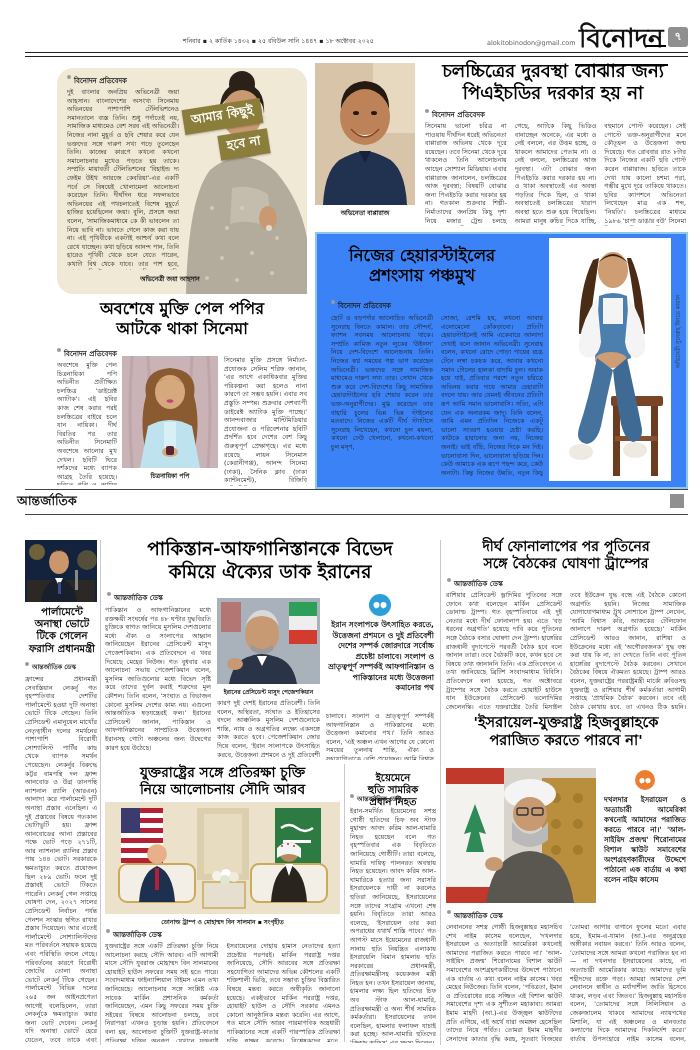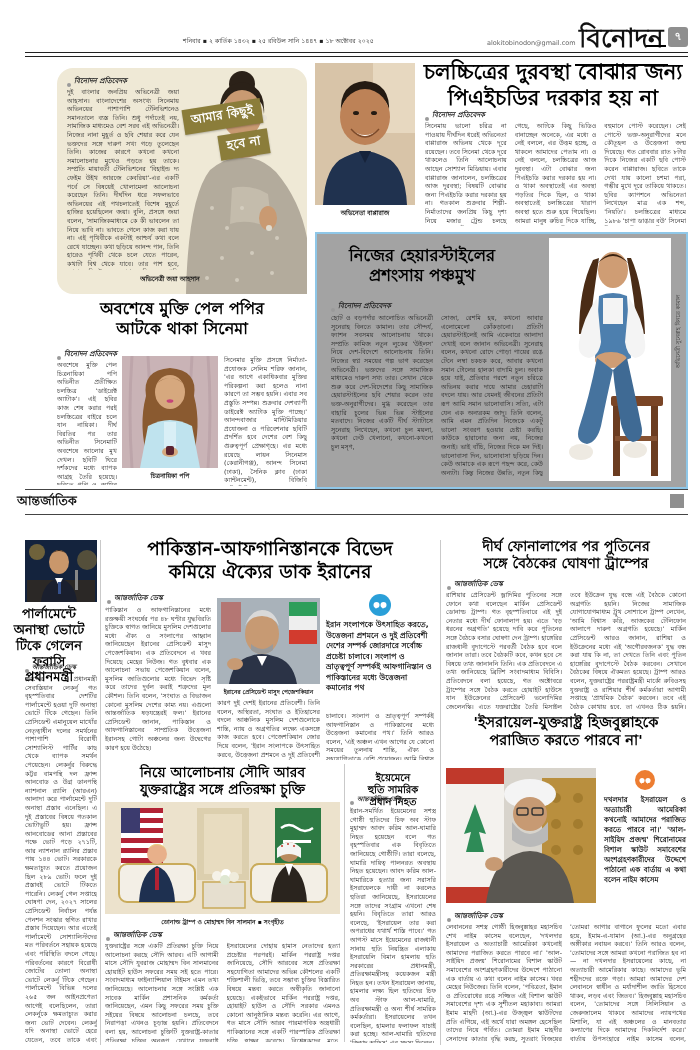--- a/index.html
+++ b/index.html
@@ -1,32 +1,32 @@
 <!DOCTYPE html>
 <html><head>
 <meta charset="utf-8">
 <style>
   html,body{margin:0;padding:0;background:#e9e9e9;}
   .page{position:relative;width:700px;height:1050px;background:#ffffff;margin:0 auto;
         font-family:"DejaVu Sans","Liberation Sans",sans-serif;color:#111;overflow:hidden;}
   .abs{position:absolute;}
   .hl{font-weight:bold;color:#000;line-height:1.22;text-align:center;}
   .hl span{display:block;}
-  .byline{font-size:7px;font-weight:bold;color:#222;display:flex;align-items:flex-end;gap:3px;font-style:italic;}
+  .byline{font-size:7px;font-weight:bold;color:#222;display:flex;align-items:flex-start;gap:3px;}
   .byline-dot{width:4px;height:4px;background:#9a9a9a;border-radius:50%;display:inline-block;flex:0 0 auto;}
   .just{font-size:6.3px;line-height:8.6px;text-align:justify;color:#222;overflow:hidden;word-break:break-word;}
   .cap{font-size:6.2px;font-weight:bold;text-align:center;color:#111;}
   .cols{display:flex;gap:8px;}
   .cols>div{flex:1;}
   .vrule{width:1px;background:#c9c9c9;}
   .hrule{height:1px;background:#444;}
   .hr-double{height:3px;border-top:1px solid #222;border-bottom:1px solid #222;}
   .quote-ic{width:22px;height:22px;border-radius:50%;display:flex;align-items:center;justify-content:center;margin:0 auto;}
   .quote-ic svg{display:block;}
-  .qtext{font-size:7.6px;line-height:10.5px;font-weight:bold;text-align:left;color:#111;}
+  .qtext{font-size:7.6px;line-height:10.5px;font-weight:bold;text-align:right;color:#111;}
   .vert-cap{writing-mode:vertical-rl;transform:rotate(180deg);font-size:5.6px;color:#333;}
   .badge{background:#8b7d3a;color:#fff;font-weight:bold;font-size:12.5px;padding:2px 8px 3px;transform:rotate(-9deg);white-space:nowrap;box-shadow:0 1px 2px rgba(0,0,0,.25);}
 </style>
 </head>
 <body>
 
 <div class="page">
 
   <div class="abs" style="left:183px;top:36px;width:256px;font-size:6.2px;color:#222;">শনিবার ▪ ২ কার্তিক ১৪৩২ ▪ ২৫ রবিউল সানি ১৪৪৭ ▪ ১৮ অক্টোবর ২০২৫</div>
   <div class="abs" style="left:487px;top:39px;font-size:6.5px;color:#666;">alokitobinodon@gmail.com</div>
@@ -118,35 +118,35 @@
     <path d="M36,66 Q50,80 64,66 Q58,72 50,72 Q42,72 36,66 Z" fill="#fff"></path>
     <path d="M36,66 Q50,82 64,66" fill="none" stroke="#7c4a2a" stroke-width="1.4"></path>
     <g fill="#241a12">
         <ellipse cx="41" cy="50" rx="3" ry="2"></ellipse>
         <ellipse cx="59" cy="50" rx="3" ry="2"></ellipse>
       </g>
     <path d="M8,142 Q10,102 30,94 Q42,88 50,88 Q58,88 70,94 Q90,102 92,142 Z" fill="#20324f"></path>
     <path d="M44,88 L50,100 L56,88 Z" fill="#16233a"></path>
   </svg>
   <div class="cap abs" style="left:315px;top:208px;width:100px;">অভিনেতা বাপ্পারাজ</div>
-  <div class="abs hl" style="left:420px;top:60px;width:266px;font-size:21px;">
+  <div class="abs hl" style="left:420px;top:60px;width:266px;font-size:18px;">
     <span>চলচ্চিত্রের দুরবস্থা বোঝার জন্য</span>
     <span>পিএইচডির দরকার হয় না</span>
   </div>
   <div class="byline abs" style="left:425px;top:109px;">
     <span class="byline-dot"></span>
     <span>বিনোদন প্রতিবেদক</span>
   </div>
   <div class="cols abs" style="left:425px;top:122px;width:261px;height:104px;">
     <div class="just" style="height:104px;">সিনেমায় ভালো চরিত্র না পাওয়ায় দীর্ঘদিন ধরেই অভিনেতা বাপ্পারাজ অভিনয় থেকে দূরে রয়েছেন। তবে সিনেমা থেকে দূরে থাকলেও তিনি আলোচনায় আছেন সোশ্যাল মিডিয়ায়। এবার বাপ্পারাজ জানালেন, চলচ্চিত্রের আজ দুরবস্থা; বিষয়টি বোঝার জন্য পিএইচডি করার দরকার হয় না। গতকাল শুক্রবার শিল্পী-নির্মাতাদের জনপ্রিয় কিছু দৃশ্য নিয়ে মজার ট্রেন্ড চলছে ফেসবুকে পোস্ট করে বাপ্পারাজ। তার সঙ্গে তিনি স্ট্যাটাসে লিখেছেন, 'আজকাল একটা ট্রেন্ড হয়ে</div>
     <div class="just" style="height:104px;">গেছে, আটকে কিছু ভিডিও বানাচ্ছেন অনেকে, এর মধ্যে ও নেই বললে, এর উত্তম হচ্ছে, ও থাকলে আমাদের পেতাম না। ও নেই বললে, চলচ্চিত্রের আজ দুরবস্থা। এটা বোঝার জন্য পিএইচডি করার দরকার হয় না। ও থাকা অবস্থাতেই এর অবস্থা পড়তির দিকে ছিল, ও থাকা অবস্থাতেই চলচ্চিত্রের খারাপ অবস্থা হতে শুরু হয়ে গিয়েছিল। আমরা মানুষ রুচির দিকে যাচ্ছি, তার প্রশংসাও করি না, দখল নিয়েও কৃতিত্ব হই। চলে গেলেই শুধু ভালোবাসা, অভিনেতা!'</div>
     <div class="just" style="height:104px;">বহুমানে পোস্ট করেছেন। সেই পোস্টে ভক্ত-অনুরাগীদের মনে কৌতূহল ও উত্তেজনা জন্ম দিয়েছে। গত রোববার রাত ৮টার দিকে নিজের একটি ছবি পোস্ট করেন বাপ্পারাজ। ছবিতে তাকে দেখা যায় কালো চশমা পরা, গম্ভীর মুখে দূরে তাকিয়ে থাকতে। ছবির ক্যাপশনে অভিনেতা লিখেছেন মাত্র এক শব্দ, 'নিয়তি'। চলচ্চিত্রের মাধ্যমে ১৯৮৬ 'চাপা ডাঙার বউ' সিনেমা দিয়ে চলচ্চিত্রে অভিষেক হয় নায়করাজ রাজ্জাক পুত্র বাপ্পারাজের। প্রথম সিনেমায় অভিনয় করেই তিনি প্রশংসা পেয়েছিলেন। একশ'র বেশি সিনেমা রয়েছে এই অভিনেতার ঝুলিতে।</div>
   </div>
 
-  <div class="abs" style="left:315px;top:232px;width:369px;height:253px;border:2px solid #8fc7e8;background:#a3a3a3;">
+  <div class="abs" style="left:315px;top:232px;width:369px;height:253px;border:2px solid #8fc7e8;background:#3b82f6;">
     <div class="abs hl" style="left:10px;top:12px;width:190px;font-size:16.5px;">
       <span>নিজের হেয়ারস্টাইলের</span>
       <span>প্রশংসায় পঞ্চমুখ</span>
     </div>
     <div class="byline abs" style="left:14px;top:66px;">
       <span class="byline-dot"></span>
       <span>বিনোদন প্রতিবেদক</span>
     </div>
     <div class="cols abs" style="left:14px;top:80px;width:212px;height:162px;">
       <div class="just" style="height:162px;">ছোট ও বড়পর্দার আলোচিত অভিনেত্রী সুনেরাহ বিনতে কামাল। তার সৌন্দর্য, ফ্যাশন সবসময় আলোচনায় থাকে। সম্প্রতি কামিজ নতুন লুকের 'উইলস' নিয়ে দেশ-বিদেশে আলোচনায় তিনি। নিজের স্বপ্ন সময়ের গল্প ভাগ করেছেন অভিনেত্রী। ভক্তদের সঙ্গে সামাজিক মাধ্যমেও দারুণ সখ্য তার। সেখান থেকে শুরু করে দেশ-বিদেশের কিছু সামাজিক হেয়ারস্টাইলের ছবি শেয়ার করেন তার ভক্ত-অনুরাগীদের। মুগ্ধ করেছেন তার বাহারি চুলের ভিন্ন ভিন্ন স্টাইলের মতবাদে। নিজের একটি দীর্ঘ স্ট্যাটাসে সুনেরাহ লিখেছেন, কখনো চুল ময়লা, কখনো ঢেউ খেলানো, কখনো-কখনো চুল মসৃণ,</div>
@@ -185,21 +185,21 @@
     <circle cx="12" cy="12" r="8" fill="#caa23a" opacity="0.5"></circle>
     <circle cx="62" cy="20" r="10" fill="#caa23a" opacity="0.35"></circle>
     <rect x="2" y="40" width="68" height="22" fill="#3a2c18" opacity="0.6"></rect>
     <ellipse cx="34" cy="22" rx="10" ry="12" fill="#c9976b"></ellipse>
     <path d="M24,16 Q34,6 44,16 Q38,10 34,10 Q30,10 24,16 Z" fill="#2a1c12"></path>
     <path d="M16,62 Q18,42 34,38 Q50,42 52,62 Z" fill="#1a1f2e"></path>
     <path d="M30,38 L34,46 L38,38 Z" fill="#fff"></path>
     <rect x="33" y="42" width="3" height="12" fill="#35508a"></rect>
     <rect x="50" y="30" width="3" height="20" fill="#888"></rect>
   </svg>
-  <div class="abs hl" style="left:13px;top:606px;width:72px;font-size:13px;">
+  <div class="abs hl" style="left:26px;top:606px;width:72px;font-size:10px;">
     <span>পার্লামেন্টে</span>
     <span>অনাস্থা ভোটে</span>
     <span>টিকে গেলেন</span>
     <span>ফরাসি প্রধানমন্ত্রী</span>
   </div>
   <div class="byline abs" style="left:25px;top:662px;font-size:6.3px;">
     <span class="byline-dot"></span>
     <span>আন্তর্জাতিক ডেস্ক</span>
   </div>
   <div class="just abs" style="left:25px;top:675px;width:72px;height:368px;">ফ্রান্সের প্রধানমন্ত্রী সেবাস্তিয়ান লেকর্নু গত বৃহস্পতিবার দেশটির পার্লামেন্টে হওয়া দুটি অনাস্থা ভোটে টিকে গেছেন। তিনি প্রেসিডেন্ট এমানুয়েল মাখোঁর নেতৃত্বাধীন দলের সমর্থনের পাশাপাশি বিরোধী সোশ্যালিস্ট পার্টির কাছ থেকে ব্যাপক সমর্থন পেয়েছেন। লেকর্নুর বিরুদ্ধে কট্টর বামপন্থি দল ফ্রান্স আনবোড ও উগ্র ডানপন্থি ন্যাশনাল র‌্যালি (আরএন) আলাদা করে পার্লামেন্টে দুটি অনাস্থা প্রস্তাব এনেছিল। এ দুই প্রস্তাবের বিষয়ে গতকাল ভোটাভুটি হয়। ফ্রান্স আনবোডের আনা প্রস্তাবের পক্ষে ভোট পড়ে ২৭১টি, আর ন্যাশনাল র‌্যালির প্রস্তাব পায় ১৪৪ ভোট। সরকারকে ক্ষমতাচ্যুত করতে প্রয়োজন ছিল ২৮৯ ভোট। ফলে দুই প্রস্তাবই ভোটে টিকতে পারেনি। লেকর্নু গেল সপ্তাহে ঘোষণা দেন, ২০২৭ সালের প্রেসিডেন্ট নির্বাচন পর্যন্ত পেনশন সংস্কার স্থগিত রাখার প্রস্তাব দিয়েছেন। আর এতেই পার্লামেন্টে সোশ্যালিস্টদের মত পরিবর্তনে সহায়ক হয়েছে এবং পরিস্থিতি বদলে গেছে। পরিবর্তনের কারণে বিরোধী জোটের তোলা অনাস্থা ভোটে লেকর্নু টিকে গেছেন। পার্লামেন্টে বিভিন্ন দলের ২৬৫ জন আইনপ্রণেতা আগেই বলেছিলেন, তারা লেকর্নুকে ক্ষমতাচ্যুত করার জন্য ভোট দেবেন। লেকর্নু যদি অনাস্থা ভোটে হেরে যেতেন, তবে তাকে এবং তার মন্ত্রিপরিষদকে সঙ্গে সঙ্গে পদত্যাগ করতে হতো। তখন আগাম নির্বাচনের ডাক দেওয়ার জন্য মাখোঁর ওপর বড় ধরনের চাপ তৈরি হতো এবং ফ্রান্স গভীর সংকটে পড়ে যেতো। তবে গত বৃহস্পতিবারের ভোটের ফলাফলের পরও লেকর্নুর ঝুঁকি শেষ হয়ে যায়নি। ২০২৬ সালের জন্য বাজেট পাস করার বিষয়ে কঠোর সমস্যা হবে। পার্লামেন্টে আলোচনা হবে। সে সময় যেকোনো মুহূর্তে তিনি উৎখাত হওয়ার ঝুঁকিতে আছেন।</div>
@@ -238,22 +238,22 @@
             <path d="M1,5 L3,9 L5,5 Z"></path>
             <path d="M8,5 L10,9 L12,5 Z"></path>
           </g>
         </svg>
     </div>
     <div class="qtext" style="margin-top:4px;">ইরান সংলাপকে উৎসাহিত করতে, উত্তেজনা প্রশমনে ও দুই প্রতিবেশী দেশের সম্পর্ক জোরদারে সর্বোচ্চ প্রচেষ্টা চালাবে। সংলাপ ও ভ্রাতৃত্বপূর্ণ সম্পর্কই আফগানিস্তান ও পাকিস্তানের মধ্যে উত্তেজনা কমানোর পথ</div>
   </div>
   <div class="just abs" style="left:326px;top:712px;width:108px;height:48px;">চালাবে। সংলাপ ও ভ্রাতৃত্বপূর্ণ সম্পর্কই আফগানিস্তান ও পাকিস্তানের মধ্যে উত্তেজনা কমানোর পথ।' তিনি আরও বলেন, 'এই অঞ্চল এখন আগের যে কোনো সময়ের তুলনায় শান্তি, ঐক্য ও সহযোগিতাকে বেশি প্রয়োজন। আমি বিশ্বাস করি, চিরস্থায়ী শান্তির পথে মুসলিম বিশ্বের ঐক্যই একমাত্র ভরসা।'</div>
 
   <div class="abs hl" style="left:105px;top:764px;width:235px;font-size:13.8px;">
+    <span>যুক্তরাষ্ট্রের সঙ্গে প্রতিরক্ষা চুক্তি</span>
     <span>নিয়ে আলোচনায় সৌদি আরব</span>
-    <span>যুক্তরাষ্ট্রের সঙ্গে প্রতিরক্ষা চুক্তি</span>
   </div>
   <svg class="abs" style="left:105px;top:802px;" width="235" height="112" viewBox="0 0 235 112">
     <rect width="235" height="112" fill="#ece2cc"></rect>
     <rect x="92" y="6" width="52" height="72" fill="#dccfae"></rect>
     <rect x="99" y="12" width="38" height="60" fill="#e8dcc0"></rect>
     <g>
       <rect x="16" y="6" width="42" height="62" fill="#fff"></rect>
       <g fill="#b22234">
         <rect x="16" y="6" width="42" height="5"></rect>
           <rect x="16" y="16" width="42" height="5"></rect>

